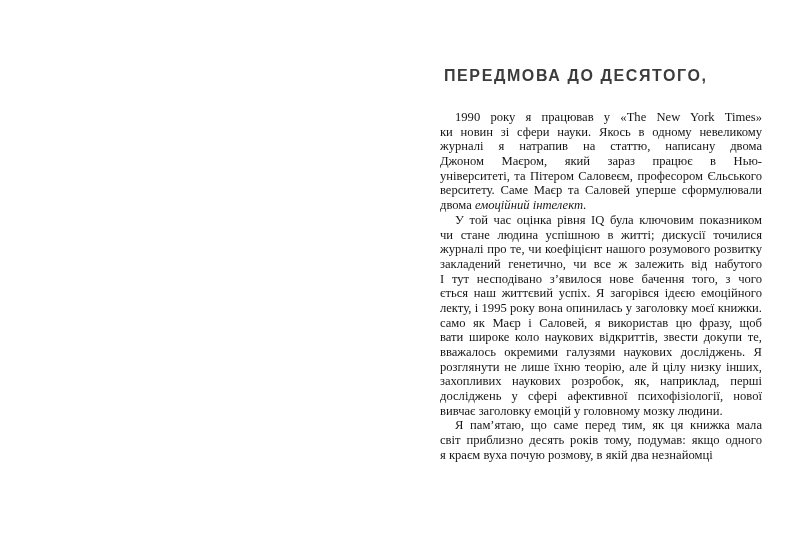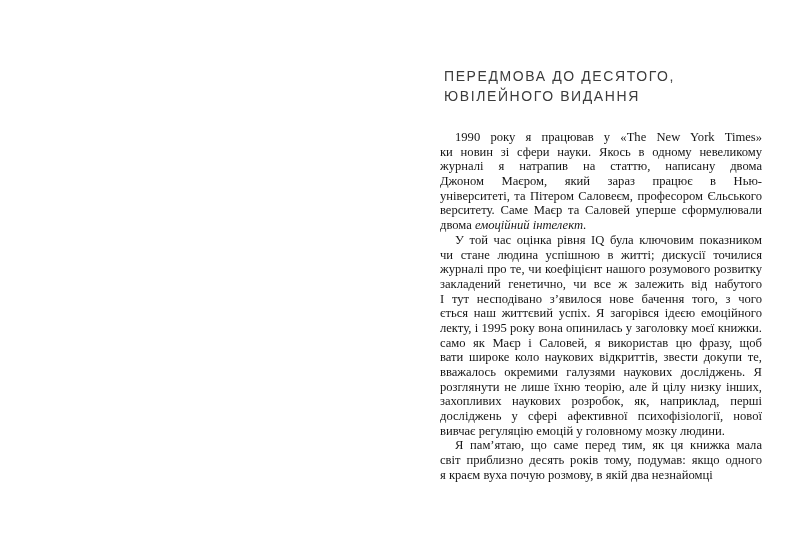--- a/index.html
+++ b/index.html
@@ -18,22 +18,22 @@
   .text-column {
     position: absolute;
     left: 440px;
     top: 66px;
     width: 322px;
   }
   .chapter-title {
     margin: 0 0 0 4px;
     padding: 0;
     font-family: "Liberation Sans", sans-serif;
-    font-weight: 400;
-    font-size: 14px;
+    font-weight: 700;
+    font-size: 16px;
     line-height: 20px;
     letter-spacing: 1.6px;
     color: var(--title-color, #3c3c3c);
     text-transform: none;
   }
   .chapter-title .title-line {
     white-space: nowrap;
   }
   .body-text {
     margin-top: 24px;
@@ -59,21 +59,20 @@
     font-style: italic;
   }
 </style>
 </head>
 <body>
 
 <div class="page" style="--bg: #ffffff; --title-color: #3c3c3c; --text-color: #161616;">
   <div class="text-column">
     <h1 class="chapter-title">
         <div class="title-line">ПЕРЕДМОВА ДО ДЕСЯТОГО,</div>
-        <div class="title-line">ЮВІЛЕЙНОГО ВИДАННЯ</div>
       </h1>
     <div class="body-text">
         <div class="bline indent">1990 року я працював у «The New York Times» редактором колон-</div>
         <div class="bline">ки новин зі сфери науки. Якось в одному невеликому науковому</div>
         <div class="bline">журналі я натрапив на статтю, написану двома психологами —</div>
         <div class="bline">Джоном Маєром, який зараз працює в Нью-Гемпширському</div>
         <div class="bline">університеті, та Пітером Саловеєм, професором Єльського уні-</div>
         <div class="bline">верситету. Саме Маєр та Саловей уперше сформулювали по-</div>
         <div class="bline end"><span>двома </span><em>емоційний інтелект</em><span>.</span></div>
         <div class="bline indent">У той час оцінка рівня IQ була ключовим показником того,</div>
@@ -82,19 +81,19 @@
         <div class="bline">закладений генетично, чи все ж залежить від набутого досвіду.</div>
         <div class="bline">І тут несподівано з’явилося нове бачення того, з чого склада-</div>
         <div class="bline">ється наш життєвий успіх. Я загорівся ідеєю емоційного інте-</div>
         <div class="bline">лекту, і 1995 року вона опинилась у заголовку моєї книжки. Так</div>
         <div class="bline">само як Маєр і Саловей, я використав цю фразу, щоб синтезу-</div>
         <div class="bline">вати широке коло наукових відкриттів, звести докупи те, що</div>
         <div class="bline">вважалось окремими галузями наукових досліджень. Я вирішив</div>
         <div class="bline">розглянути не лише їхню теорію, але й цілу низку інших, не менш</div>
         <div class="bline">захопливих наукових розробок, як, наприклад, перші результати</div>
         <div class="bline">досліджень у сфері афективної психофізіології, нової науки, що</div>
-        <div class="bline end">вивчає регуляцію емоцій у головному мозку людини.</div>
+        <div class="bline end">вивчає заголовку емоцій у головному мозку людини.</div>
         <div class="bline indent">Я пам’ятаю, що саме перед тим, як ця книжка мала побачити</div>
         <div class="bline">світ приблизно десять років тому, подумав: якщо одного дня</div>
         <div class="bline end">я краєм вуха почую розмову, в якій два незнайомці використають</div>
       </div>
   </div>
 </div>
 
 </body></html>

